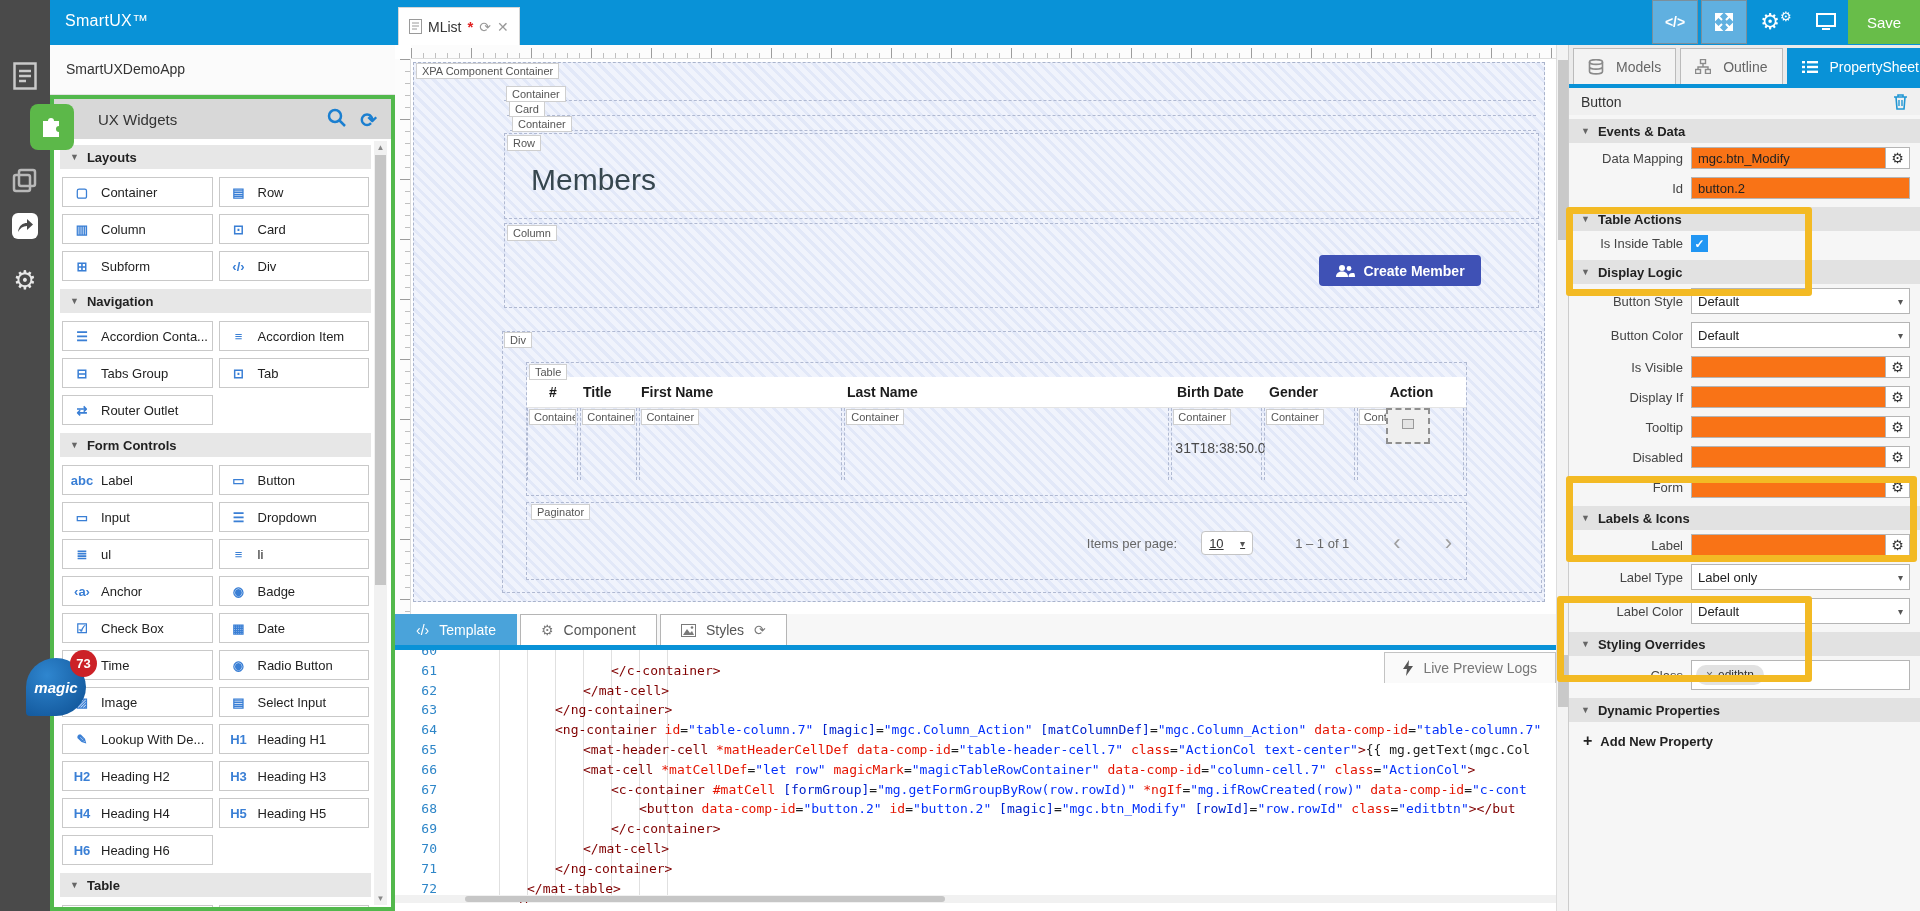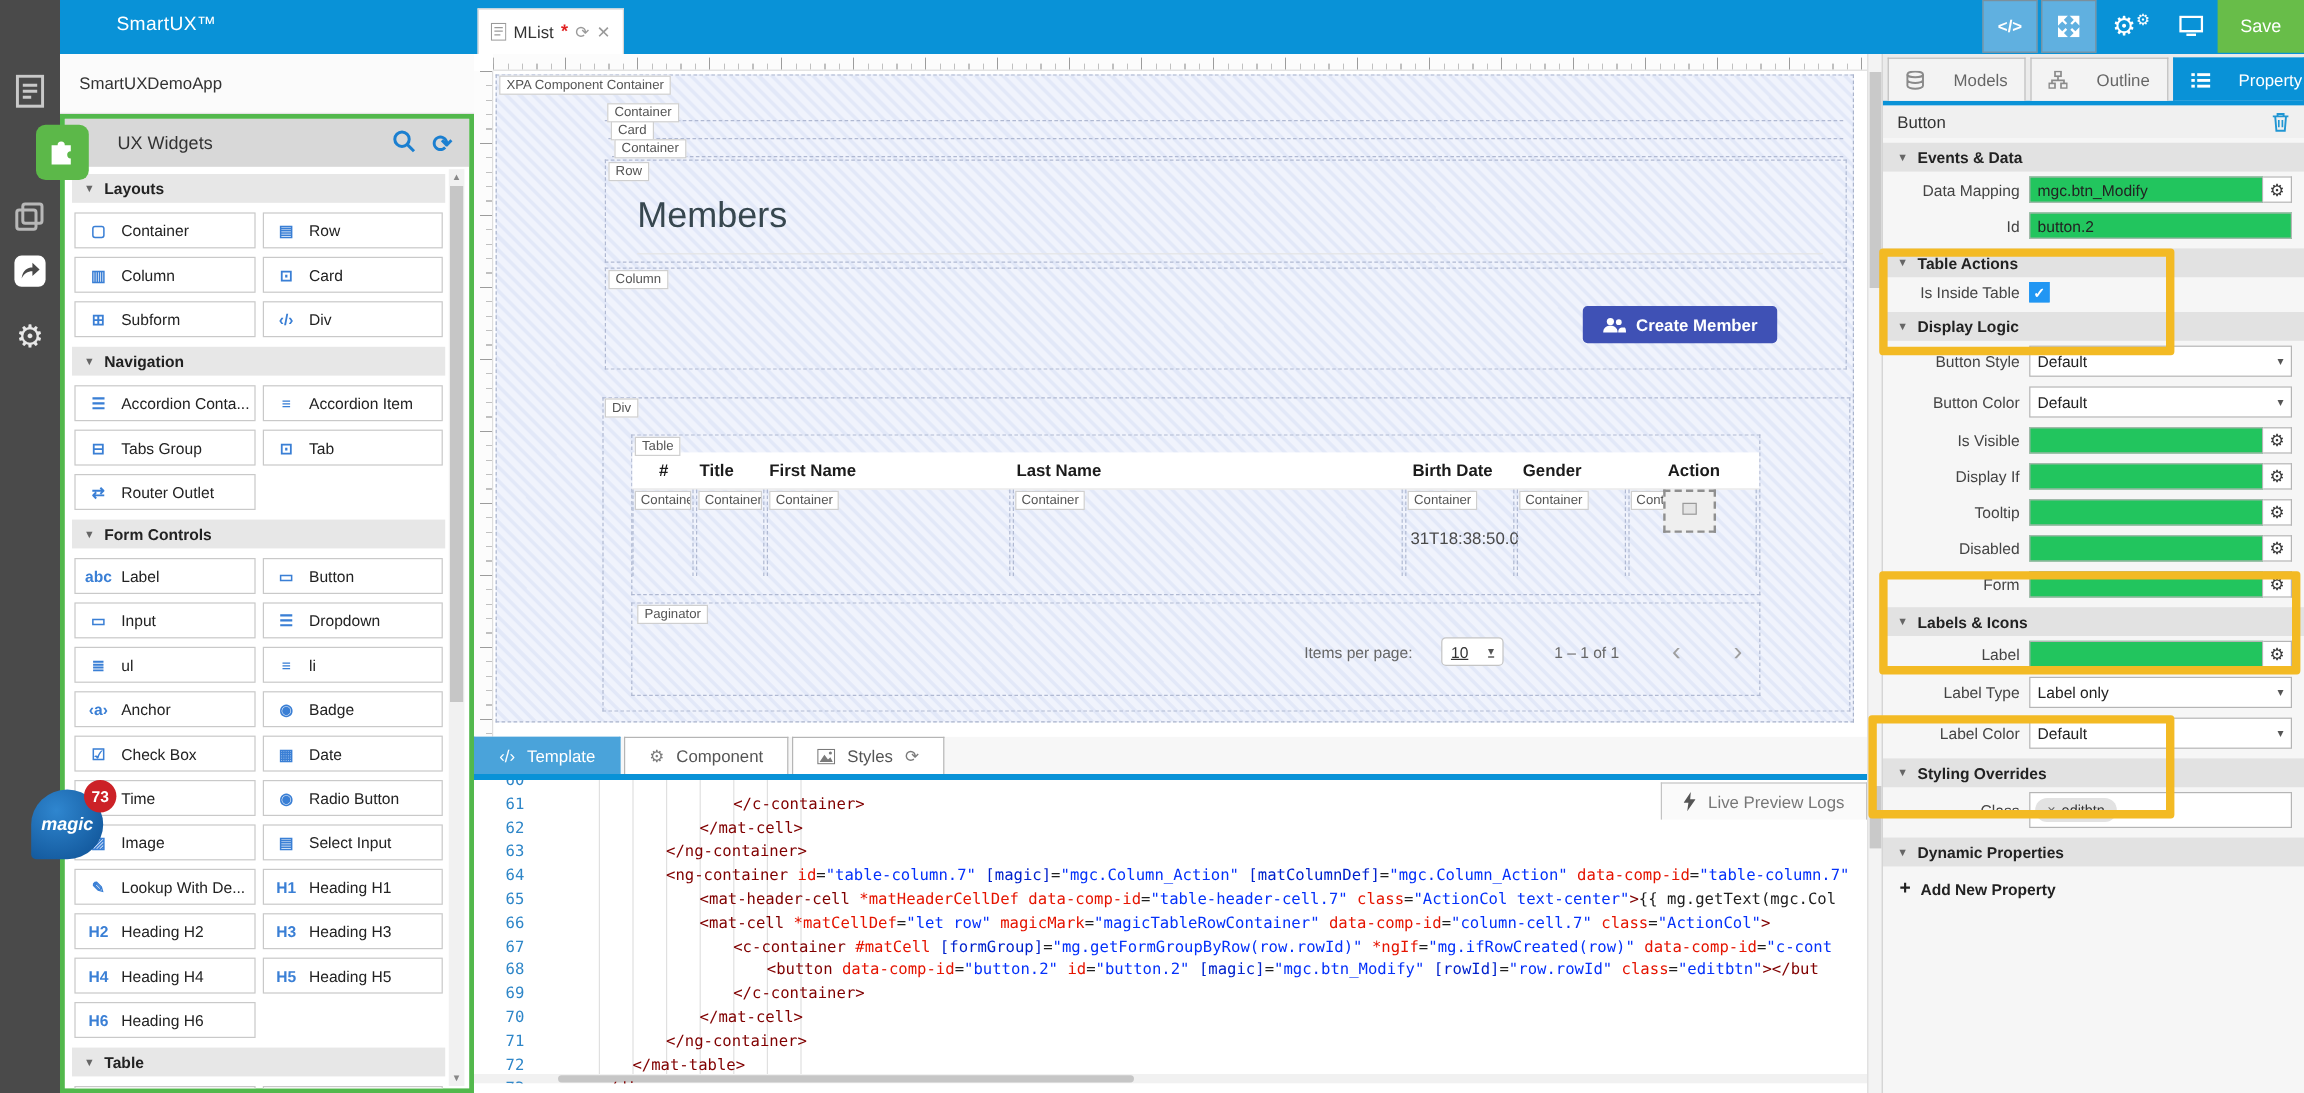--- a/index.html
+++ b/index.html
@@ -1,19 +1,19 @@
 <!DOCTYPE html>
 <html><head>
 <meta charset="utf-8">
 <style>
   * { margin:0; padding:0; box-sizing:border-box; }
   html,body { width:1920px; height:911px; overflow:hidden; font-family:"Liberation Sans", sans-serif; background:#fff; }
   
   #topbar { position:absolute; left:0; top:0; width:1920px; height:45px; background:#0992d7; z-index:20; }
-  #app-title { position:absolute; left:65px; top:12px; color:#fff; font-size:16px; letter-spacing:.3px;margin-left:32px; }
+  #app-title { position:absolute; left:65px; top:12px; color:#fff; font-size:16px; letter-spacing:.3px; }
   .tb-btn { position:absolute; top:0; height:44px; display:flex; align-items:center; justify-content:center; color:#fff; }
   .tb-btn.lite { background:#60b0e0; border:1px solid #7b8f9b; }
   #save-btn { position:absolute; right:0; top:0; width:72px; height:44px; background:#68bd49; color:#fff; font-size:15px; display:flex; align-items:center; justify-content:center; cursor:pointer; }
   
   #doc-tab { position:absolute; left:398px; top:7px; height:38px; background:#fff; border:1px solid #d6d6d6; border-bottom:none; display:flex; align-items:center; gap:6px; padding:0 10px; z-index:25; }
   #doc-tab .t-title { font-size:14px; color:#333; }
   #doc-tab .t-mod { color:#e02020; font-weight:bold; font-size:15px; }
   #doc-tab .t-ref, #doc-tab .t-close { color:#9a9a9a; font-size:14px; }
   
   #rail { position:absolute; left:0; top:0; width:50px; height:911px; background:#4a4a4a; z-index:30; }
@@ -88,31 +88,31 @@
   .cl span { position:relative; z-index:1; }
   #code-hscroll { position:absolute; left:0; bottom:0; width:100%; height:8px; background:#f1f1f1; }
   #code-hscroll .thumb { position:absolute; left:70px; top:1px; width:480px; height:6px; background:#c6c6c6; border-radius:3px; }
   
   #mid-scroll { position:absolute; left:1556px; top:45px; width:12px; height:866px; background:#f3f3f3; border-left:1px solid #ddd; z-index:12; }
   #mid-scroll .th1 { position:absolute; left:1px; top:15px; width:10px; height:180px; background:#c9c9c9; }
   #mid-scroll .th2 { position:absolute; left:1px; top:610px; width:10px; height:52px; background:#c9c9c9; }
   
   #rpanel { position:absolute; left:1568px; top:45px; width:352px; height:866px; background:#f6f6f6; border-left:1px solid #ccc; z-index:15; overflow:hidden; }
   #rtabs { height:39px; display:flex; align-items:stretch; background:#ebebeb; padding-top:3px; }
-  .rtab { display:flex; align-items:center; gap:24px; padding:0 14px; font-size:14px; color:#666; background:#f3f3f3; border:1px solid #bbb; border-bottom:none; margin-left:4px; white-space:nowrap; overflow:hidden; }
+  .rtab { display:flex; align-items:center; gap:12px; padding:0 14px; font-size:14px; color:#666; background:#f3f3f3; border:1px solid #bbb; border-bottom:none; margin-left:4px; white-space:nowrap; overflow:hidden; }
   .rtab.active { background:#0992d7; color:#fff; border-color:#0992d7; flex:1; }
   #rtabs-rule { height:4px; background:#0992d7; }
   #rp-title-row { height:27px; display:flex; align-items:center; justify-content:space-between; padding:0 12px; background:#f0f0f0; }
   #rp-title { font-size:14px; color:#333; }
   .psec-head { height:24px; background:#e2e2e2; display:flex; align-items:center; gap:8px; padding-left:12px; font-size:13px; font-weight:bold; color:#222; margin-top:4px; }
   .psec-head .tri { font-size:9px; color:#666; }
   .prow { display:flex; align-items:center; padding:4px 10px 4px 0; }
   .prow .plabel { width:122px; min-width:122px; text-align:right; font-size:13px; color:#444; padding-right:8px; white-space:nowrap; overflow:hidden; }
   .pctrl { flex:1; display:flex; align-items:center; }
-  .pinput { flex:1; height:22px; border:1px solid #b5b5b5; background:#22c55e; font-size:13px; color:#222; padding:0 6px; display:flex; align-items:center; white-space:nowrap; overflow:hidden; }
+  .pinput { flex:1; height:22px; border:1px solid #b5b5b5; background:#f97316; font-size:13px; color:#222; padding:0 6px; display:flex; align-items:center; white-space:nowrap; overflow:hidden; }
   .pgear { width:24px; height:22px; border:1px solid #b5b5b5; border-left:none; background:#fff; display:flex; align-items:center; justify-content:center; font-size:14px; color:#333; }
   .pselect { flex:1; height:22px; border:1px solid #b5b5b5; background:#fff; font-size:13px; color:#222; padding:12px 6px; display:flex; align-items:center; justify-content:space-between; }
   .pselect .car { font-size:10px; color:#555; }
   .pcheck { width:17px; height:17px; border:1px solid #999; background:#fff; display:flex; align-items:center; justify-content:center; }
   .pcheck.on { background:#2196f3; border-color:#2196f3; color:#fff; font-size:12px; font-weight:bold; }
   .pchips { flex:1; min-height:30px; border:1px solid #b5b5b5; background:#fff; display:flex; align-items:center; padding:2px 4px; gap:4px; }
   .chip-item { background:#e2e2e2; border-radius:13px; padding:3px 10px; font-size:12px; color:#333; display:flex; align-items:center; gap:5px; }
   .chip-item .x { color:#666; font-size:12px; }
   .prow-add { display:flex; align-items:center; gap:8px; padding:10px 0 0 14px; font-size:13px; font-weight:bold; color:#222; }
   .prow-add .plus { font-size:16px; }

